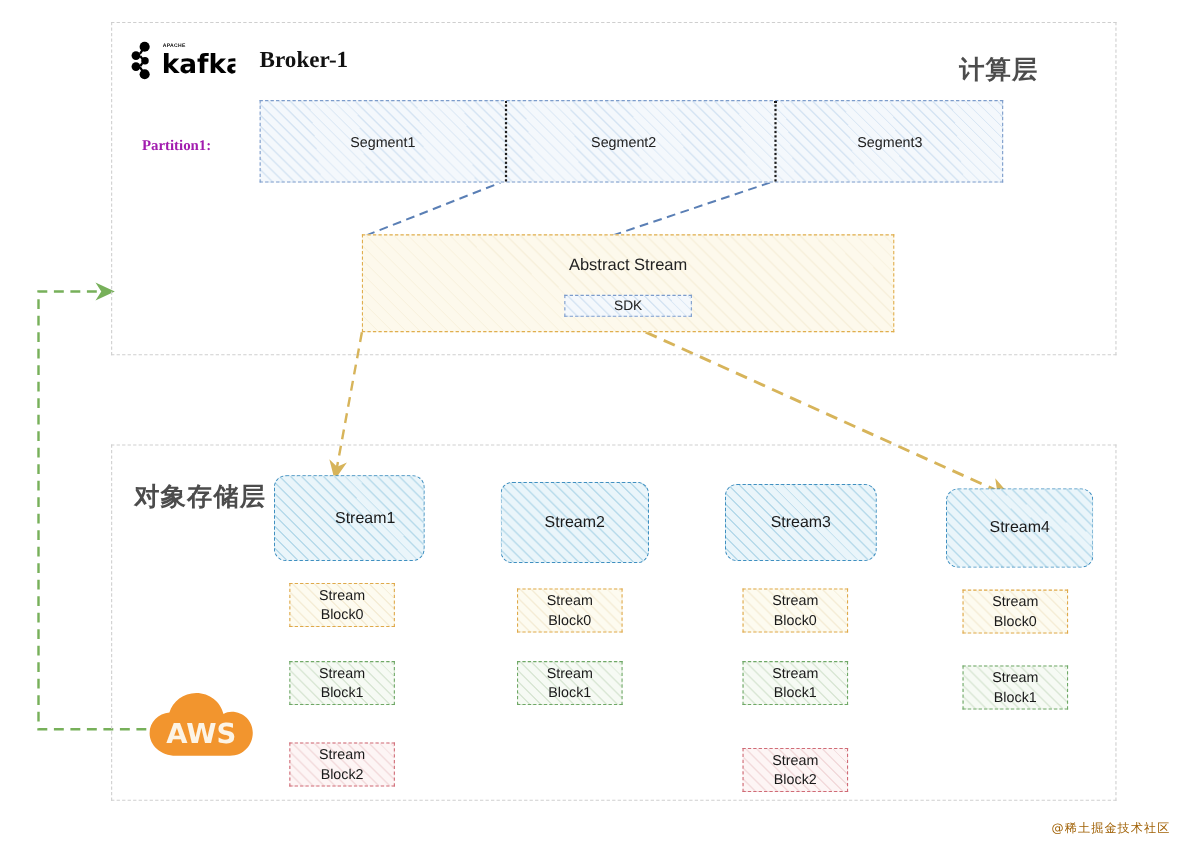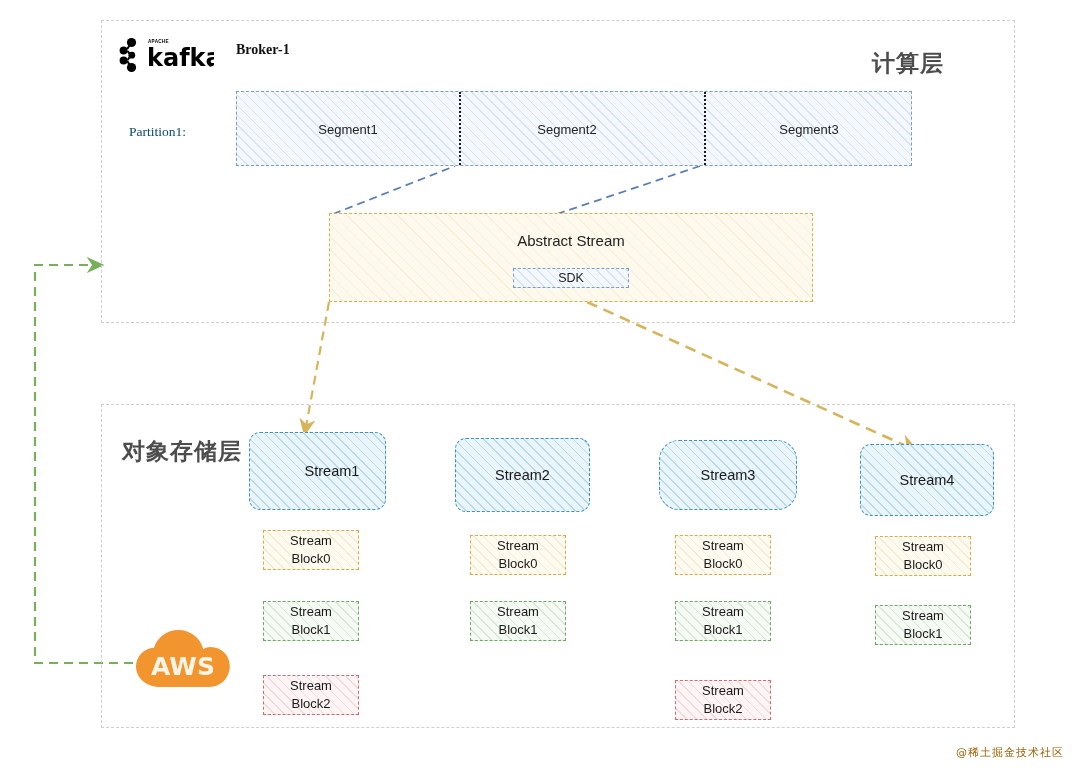--- a/index.html
+++ b/index.html
@@ -12,23 +12,23 @@
 
   
   .panel{position:absolute;border:1px dashed #cfcfcf;background:transparent;}
   #compute-panel{left:101px;top:20px;width:912px;height:301px;}
   #storage-panel{left:101px;top:404px;width:912px;height:322px;}
 
   
   .lbl{position:absolute;white-space:nowrap;}
   .layer-title{font-size:23px;font-weight:bold;color:#4c4c4c;letter-spacing:1px;
     font-family:"DejaVu Sans","Liberation Sans",sans-serif;}
-  .broker-title{font-size:14px;font-weight:bold;color:#111;
+  .broker-title{font-size:21px;font-weight:bold;color:#111;
     font-family:"Liberation Serif","DejaVu Serif",serif;}
-  .partition-title{font-size:13.5px;font-weight:normal;color:#0c4a6e;
+  .partition-title{font-size:13.5px;font-weight:bold;color:#a21caf;
     font-family:"Liberation Serif","DejaVu Serif",serif;}
 
   
   .hatch-blue{
     background-color:#f4f8fc;
     background-image:repeating-linear-gradient(45deg,
        rgba(140,180,220,.30) 0 1px, rgba(0,0,0,0) 1px 7px);
   }
   .hatch-cyan{
     background-color:#eaf5fa;
@@ -210,21 +210,21 @@
   <div class="stream-box hatch-cyan" style="left:455px;top:438px;width:135px;height:74px;">Stream2</div>
   <div class="block-box bk-amber hatch-amber" style="left:470px;top:535px;">
     <span>Stream</span>
     <span>Block0</span>
   </div>
   <div class="block-box bk-green hatch-green" style="left:470px;top:601px;">
     <span>Stream</span>
     <span>Block1</span>
   </div>
 
-  <div class="stream-box hatch-cyan" style="left:659px;top:440px;width:138px;height:70px;border-radius:20px;">Stream3</div>
+  <div class="stream-box hatch-cyan" style="left:659px;top:440px;width:138px;height:70px;">Stream3</div>
   <div class="block-box bk-amber hatch-amber" style="left:675px;top:535px;">
     <span>Stream</span>
     <span>Block0</span>
   </div>
   <div class="block-box bk-green hatch-green" style="left:675px;top:601px;">
     <span>Stream</span>
     <span>Block1</span>
   </div>
   <div class="block-box bk-red hatch-red" style="left:675px;top:680px;">
     <span>Stream</span>

